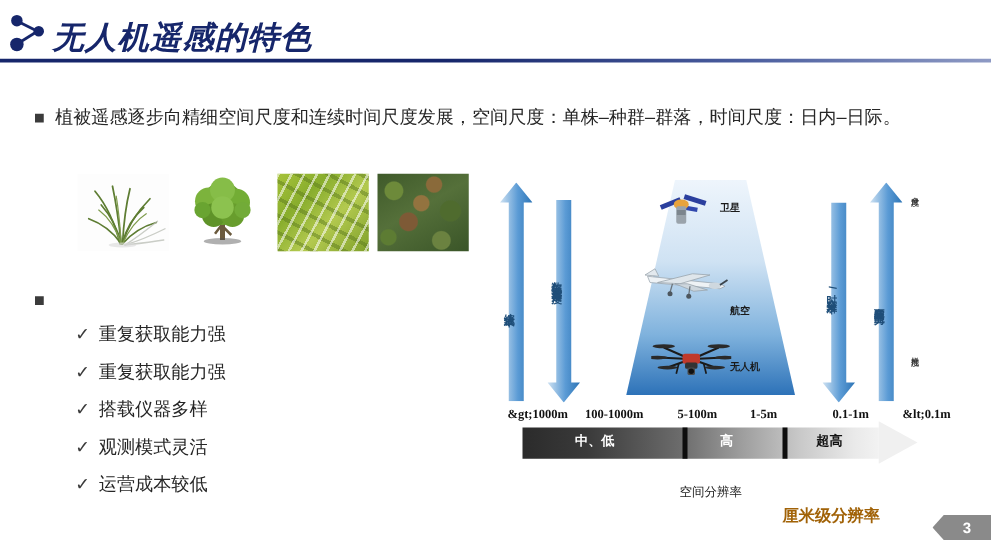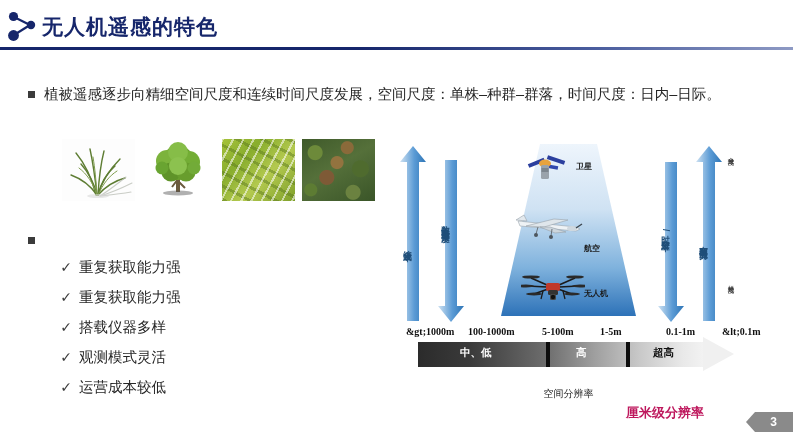--- a/index.html
+++ b/index.html
@@ -10,22 +10,22 @@
     overflow:hidden;
     position:relative;
   }
   .slide{position:absolute;inset:0;}
 
   
   .header{position:absolute;left:0;top:0;width:793px;height:52px;}
   .logo{position:absolute;left:4px;top:8px;width:36px;height:36px;}
   .title{
     position:absolute;left:42px;top:13px;
-    font-size:21px;font-weight:bold;color:#16266b;
-    letter-spacing:1px;white-space:nowrap;
+    font-size:25px;font-weight:bold;color:#16266b;
+    letter-spacing:1px;white-space:nowrap;font-style:italic;
   }
   .title-rule{
     position:absolute;left:0;top:47px;width:793px;height:3px;
     background:linear-gradient(to right,#16266b 0%,#16266b 45%,#4a5d9e 75%,#8e9ac4 100%);
   }
 
   
   .bullet-block{position:absolute;}
   .bullet-row{display:flex;align-items:flex-start;}
   .sq{
@@ -126,21 +126,21 @@
     font-family:"Liberation Serif","DejaVu Serif",serif;
   }
   .axis-cap{
     position:absolute;left:0;top:247px;width:345px;text-align:center;
     font-size:10px;color:#222;
   }
 
   
   .footnote{
     position:absolute;left:626px;top:404px;
-    font-size:13px;font-weight:bold;color:#be185d;white-space:nowrap;
+    font-size:13px;font-weight:bold;color:#a16207;white-space:nowrap;
   }
   .pagebadge{
     position:absolute;left:746px;top:410px;width:47px;height:24px;
   }
   .pagenum{
     position:absolute;left:0;top:0;width:47px;height:24px;
     display:flex;align-items:center;justify-content:center;
     font-size:12px;color:#ffffff;font-weight:bold;
     padding-left:8px;box-sizing:border-box;
   }

